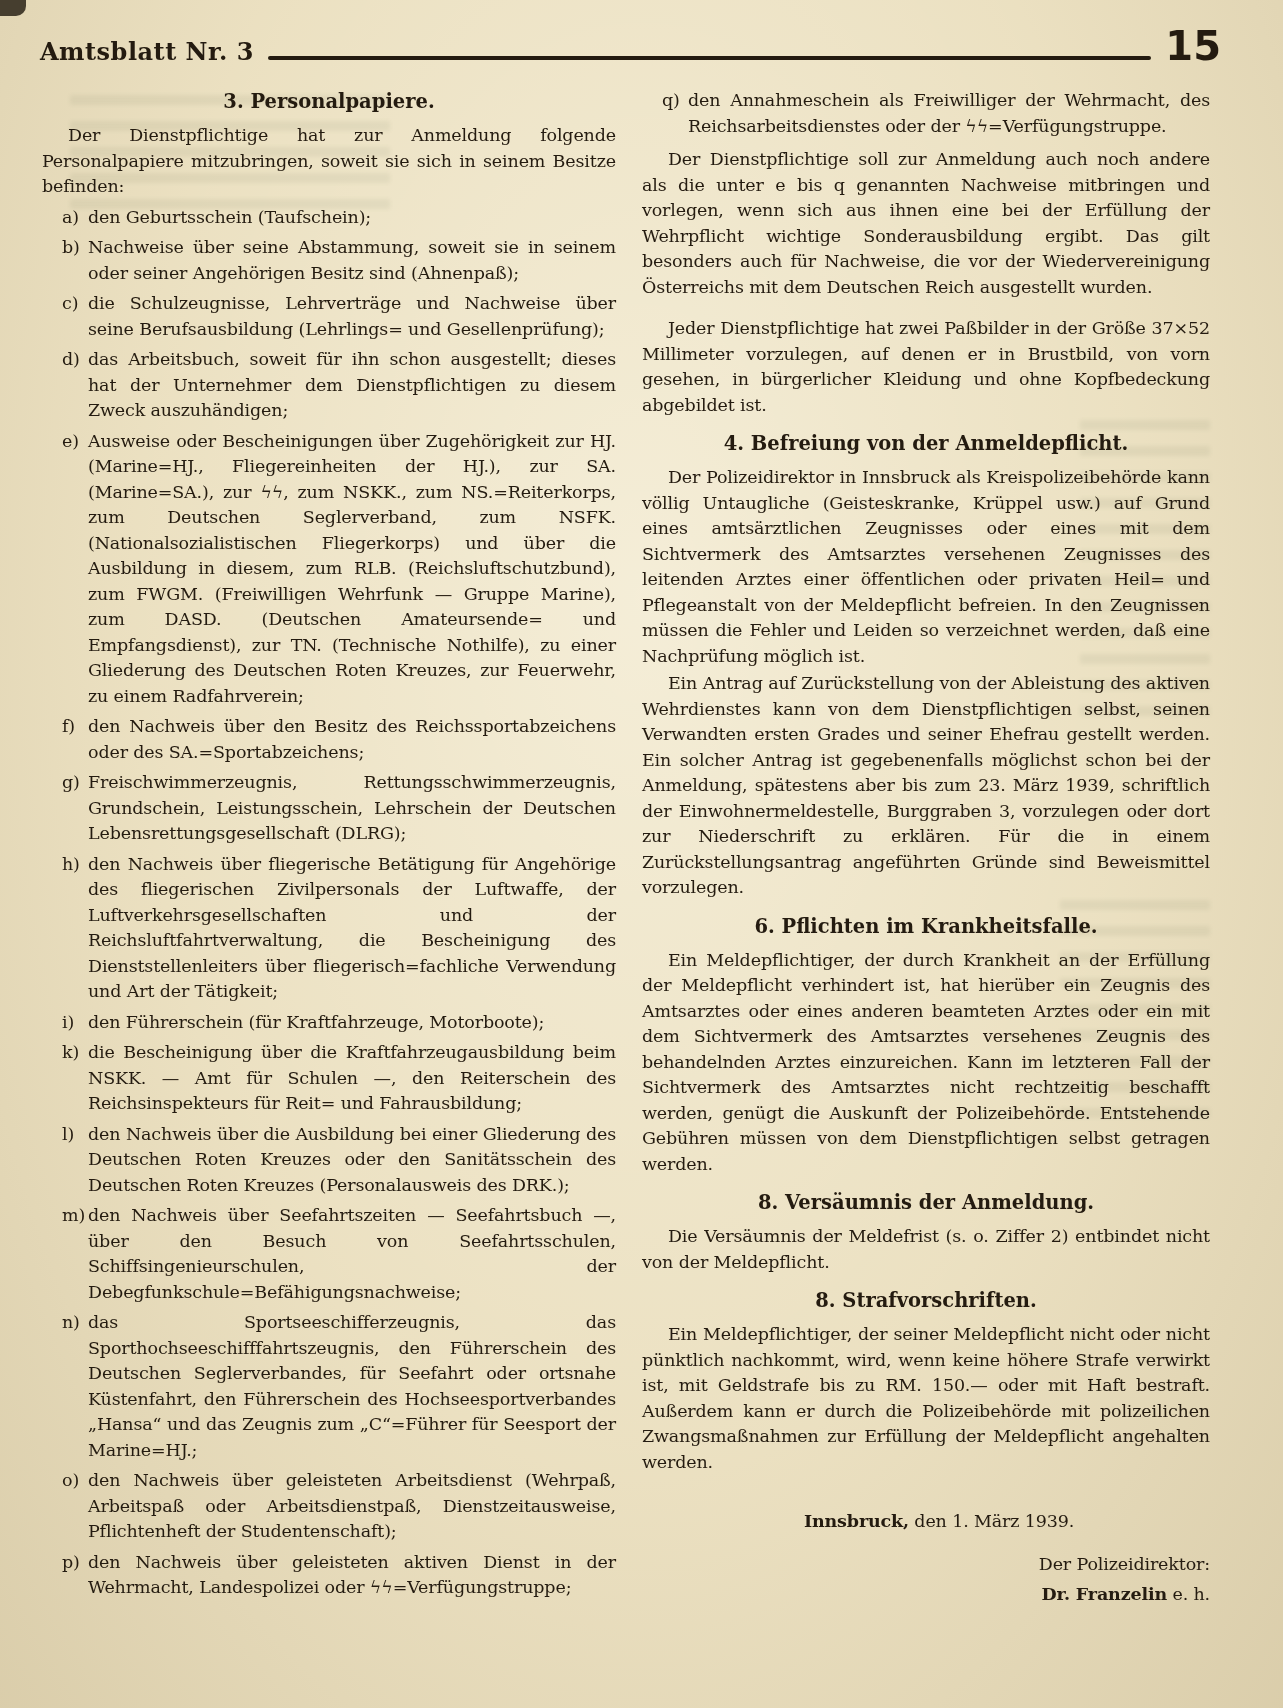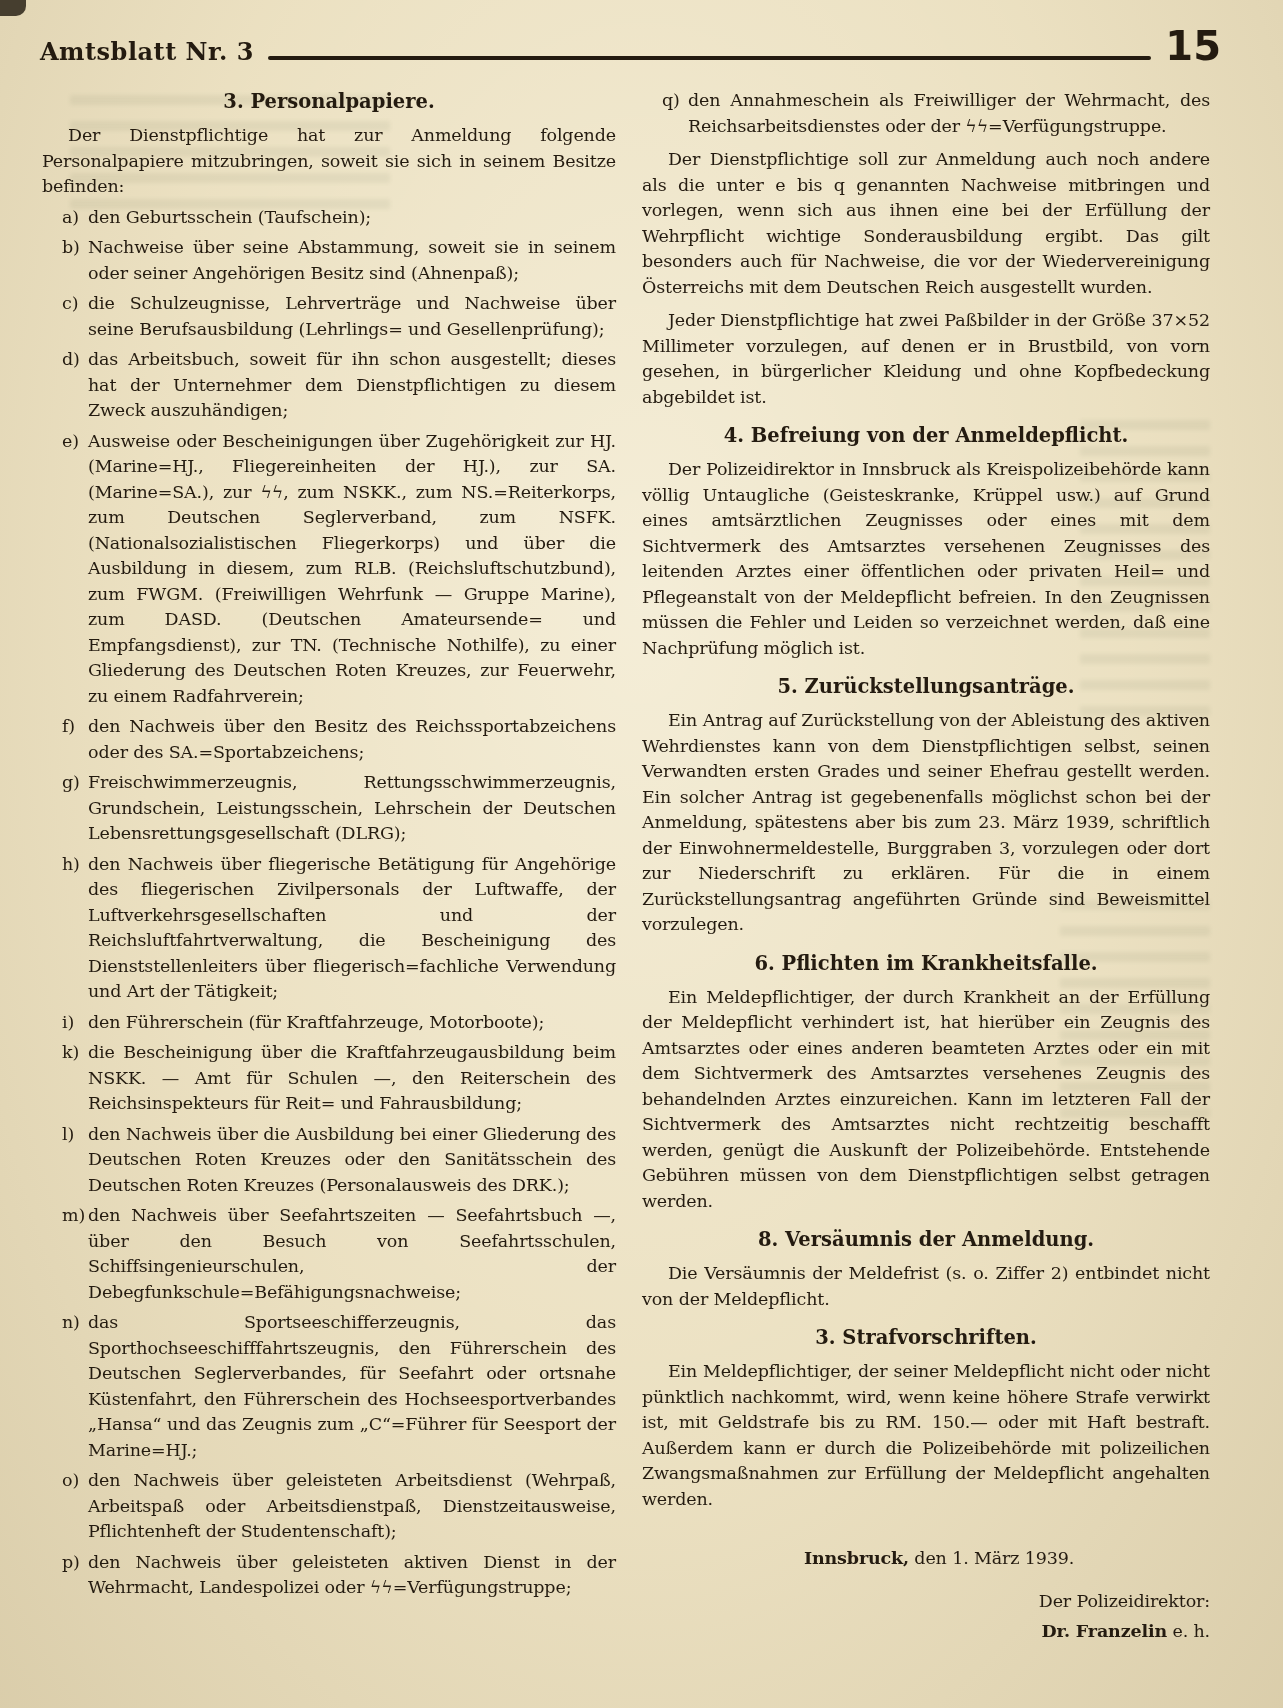--- a/index.html
+++ b/index.html
@@ -152,35 +152,34 @@
       </div>
     </div>
 
     <div class="col right">
       <div class="item" style="margin-top:0;">
         <span class="lbl">q)</span>
         <span class="txt">den Annahmeschein als Freiwilliger der Wehrmacht, des Reichsarbeitsdienstes oder der ϟϟ=Verfügungstruppe.</span>
       </div>
 
       <p class="para" style="margin-top:8px;">Der Dienstpflichtige soll zur Anmeldung auch noch andere als die unter e bis q genannten Nachweise mitbringen und vorlegen, wenn sich aus ihnen eine bei der Erfüllung der Wehrpflicht wichtige Sonderausbildung ergibt. Das gilt besonders auch für Nachweise, die vor der Wiedervereinigung Österreichs mit dem Deutschen Reich ausgestellt wurden.</p>
-      <p class="para" style="margin-top:8px;">Jeder Dienstpflichtige hat zwei Paßbilder in der Größe 37×52 Millimeter vorzulegen, auf denen er in Brustbild, von vorn gesehen, in bürgerlicher Kleidung und ohne Kopfbedeckung abgebildet ist.</p>
+      <p class="para" style="margin-top:16px;">Jeder Dienstpflichtige hat zwei Paßbilder in der Größe 37×52 Millimeter vorzulegen, auf denen er in Brustbild, von vorn gesehen, in bürgerlicher Kleidung und ohne Kopfbedeckung abgebildet ist.</p>
 
       <h2 class="sec">4. Befreiung von der Anmeldepflicht.</h2>
       <p class="para">Der Polizeidirektor in Innsbruck als Kreispolizeibehörde kann völlig Untaugliche (Geisteskranke, Krüppel usw.) auf Grund eines amtsärztlichen Zeugnisses oder eines mit dem Sichtvermerk des Amtsarztes versehenen Zeugnisses des leitenden Arztes einer öffentlichen oder privaten Heil= und Pflegeanstalt von der Meldepflicht befreien. In den Zeugnissen müssen die Fehler und Leiden so verzeichnet werden, daß eine Nachprüfung möglich ist.</p>
 
-      <h2 class="sec">5. Zurückstellungsanträge.</h2>
       <p class="para">Ein Antrag auf Zurückstellung von der Ableistung des aktiven Wehrdienstes kann von dem Dienstpflichtigen selbst, seinen Verwandten ersten Grades und seiner Ehefrau gestellt werden. Ein solcher Antrag ist gegebenenfalls möglichst schon bei der Anmeldung, spätestens aber bis zum 23. März 1939, schriftlich der Einwohnermeldestelle, Burggraben 3, vorzulegen oder dort zur Niederschrift zu erklären. Für die in einem Zurückstellungsantrag angeführten Gründe sind Beweismittel vorzulegen.</p>
 
       <h2 class="sec">6. Pflichten im Krankheitsfalle.</h2>
       <p class="para">Ein Meldepflichtiger, der durch Krankheit an der Erfüllung der Meldepflicht verhindert ist, hat hierüber ein Zeugnis des Amtsarztes oder eines anderen beamteten Arztes oder ein mit dem Sichtvermerk des Amtsarztes versehenes Zeugnis des behandelnden Arztes einzureichen. Kann im letzteren Fall der Sichtvermerk des Amtsarztes nicht rechtzeitig beschafft werden, genügt die Auskunft der Polizeibehörde. Entstehende Gebühren müssen von dem Dienstpflichtigen selbst getragen werden.</p>
 
       <h2 class="sec">8. Versäumnis der Anmeldung.</h2>
       <p class="para">Die Versäumnis der Meldefrist (s. o. Ziffer 2) entbindet nicht von der Meldepflicht.</p>
 
-      <h2 class="sec">3. Strafvorschriften.</h2>
+      <h2 class="sec">8. Strafvorschriften.</h2>
       <p class="para">Ein Meldepflichtiger, der seiner Meldepflicht nicht oder nicht pünktlich nachkommt, wird, wenn keine höhere Strafe verwirkt ist, mit Geldstrafe bis zu RM. 150.— oder mit Haft bestraft. Außerdem kann er durch die Polizeibehörde mit polizeilichen Zwangsmaßnahmen zur Erfüllung der Meldepflicht angehalten werden.</p>
 
       <p class="dateline"><span class="place">Innsbruck,</span><span> den 1. März 1939.</span></p>
 
       <div class="signature">
         <div class="line1">Der Polizeidirektor:</div>
         <div class="line2"><span class="name">Dr. Franzelin</span><span> e. h.</span></div>
       </div>
     </div>
 

